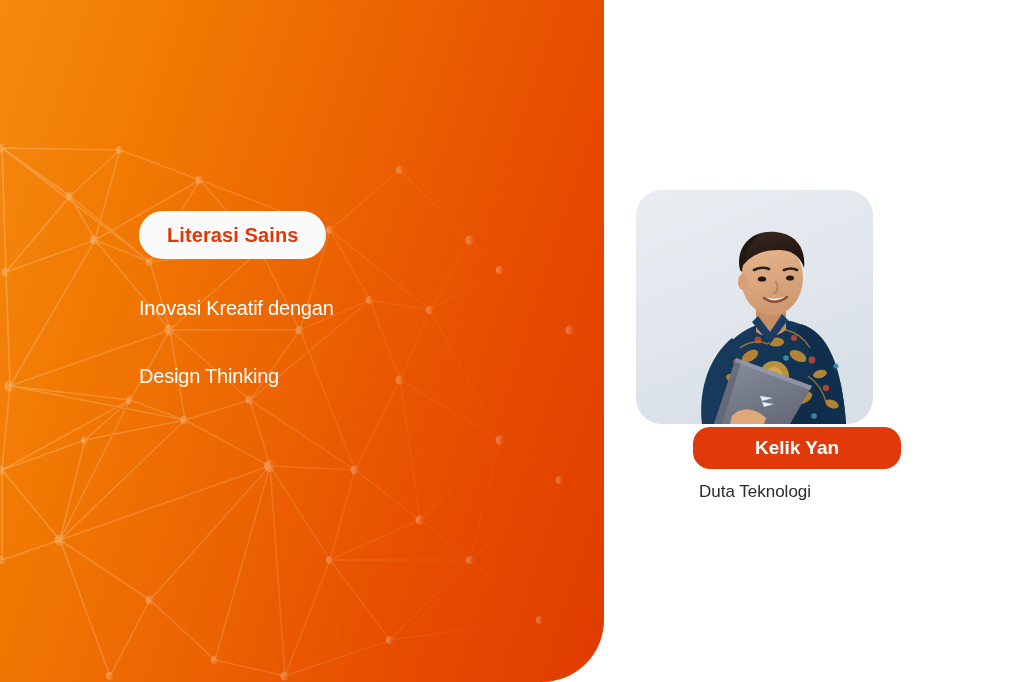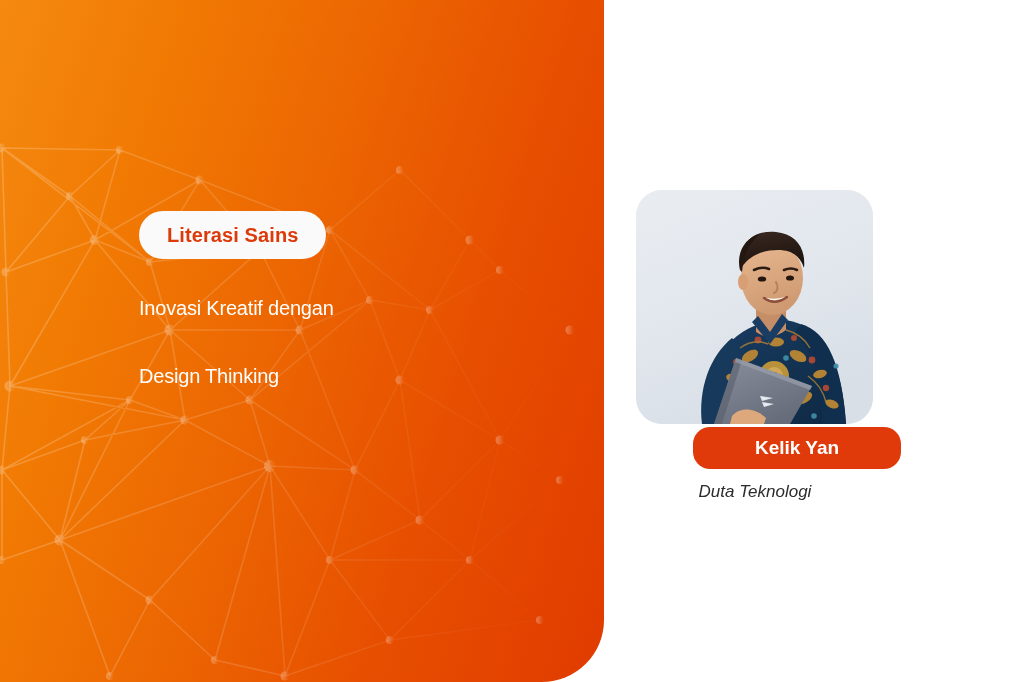--- a/index.html
+++ b/index.html
@@ -119,21 +119,20 @@
   }
 
   .speaker-role {
     position: absolute;
     left: -6px;
     top: 290px;
     width: 250px;
     text-align: center;
     color: #2B2B2B;
     font-size: 17px;
-    font-style: italic;
     line-height: 23px;
   }
   .speaker-role .r2 { display: block; }
 </style>
 </head>
 <body>
 
 <div id="canvas">
 
   <div class="orange-panel">

